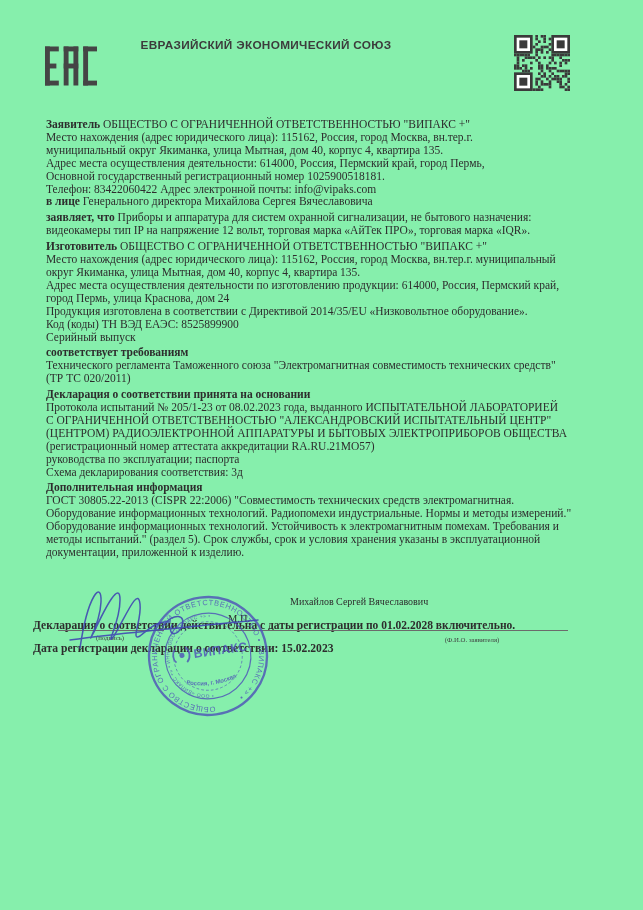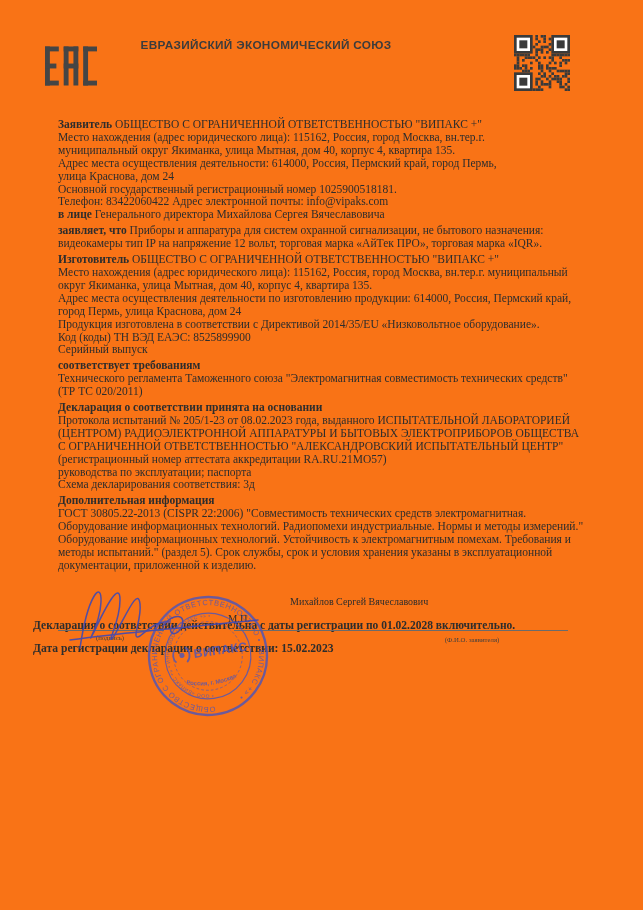--- a/index.html
+++ b/index.html
@@ -2,36 +2,36 @@
 <html style="--text-ink: #2d2d2d; --stamp-ink: #4f55b8; --signature-ink: #4149b2;"><head>
 <meta charset="utf-8">
 <style>
   :root{
     --text-ink:#2d2d2d;
     --stamp-ink:#4f55b8;
     --signature-ink:#4149b2;
   }
   html,body{margin:0;padding:0;background:#e8e8e8;}
   .page{
-    position:relative;width:643px;height:910px;background:#f97316;
+    position:relative;width:643px;height:910px;background:#86efac;
     font-family:"Liberation Serif", serif;color:var(--text-ink);
     margin:0 auto;overflow:hidden;
   }
   
   .eac-logo{position:absolute;left:45px;top:42px;width:52px;height:48px;}
   .eac-logo svg{display:block;width:100%;height:100%;}
   .doc-title{
     position:absolute;left:96px;top:38px;width:340px;text-align:center;
     font-family:"Liberation Sans", sans-serif;font-weight:bold;
     font-size:11.8px;line-height:15px;letter-spacing:.3px;color:#3c3c3c;
   }
   .qr{position:absolute;left:514px;top:35px;width:56px;height:56px;}
   .qr svg{display:block;width:100%;height:100%;fill:#3a3a3a;}
   
-  .doc-body{position:absolute;left:58px;top:118px;width:575px;}
+  .doc-body{position:absolute;left:46px;top:118px;width:575px;}
   .tline{font-size:11.5px;line-height:12.9px;white-space:nowrap;}
   .blk{margin-top:3px;}
   .b{font-weight:bold;}
   
   .validity{
     position:absolute;left:33px;top:600px;width:590px;
     font-size:11.5px;font-weight:bold;white-space:nowrap;margin-top:19px;
   }
   .sig-line{position:absolute;height:1px;background:#6b6b6b;}
   .line-left{left:58px;top:630px;width:106px;}
@@ -241,21 +241,20 @@
     </svg>
   </div>
 
   <div class="doc-body">
 
     <div>
       <div class="tline"><span class="b">Заявитель</span><span> ОБЩЕСТВО С ОГРАНИЧЕННОЙ ОТВЕТСТВЕННОСТЬЮ "ВИПАКС +"</span></div>
       <div class="tline">Место нахождения (адрес юридического лица): 115162, Россия, город Москва, вн.тер.г.</div>
       <div class="tline">муниципальный округ Якиманка, улица Мытная, дом 40, корпус 4, квартира 135.</div>
       <div class="tline">Адрес места осуществления деятельности: 614000, Россия, Пермский край, город Пермь,</div>
-      <div class="tline">улица Краснова, дом 24</div>
       <div class="tline">Основной государственный регистрационный номер 1025900518181.</div>
       <div class="tline">Телефон: 83422060422 Адрес электронной почты: info@vipaks.com</div>
       <div class="tline"><span class="b">в лице</span><span> Генерального директора Михайлова Сергея Вячеславовича</span></div>
     </div>
 
     <div class="blk">
       <div class="tline"><span class="b">заявляет, что</span><span> Приборы и аппаратура для систем охранной сигнализации, не бытового назначения:</span></div>
       <div class="tline">видеокамеры тип IP на напряжение 12 вольт, торговая марка «АйТек ПРО», торговая марка «IQR».</div>
     </div>
 
@@ -272,22 +271,22 @@
 
     <div class="blk">
       <div class="tline b">соответствует требованиям</div>
       <div class="tline">Технического регламента Таможенного союза "Электромагнитная совместимость технических средств"</div>
       <div class="tline">(ТР ТС 020/2011)</div>
     </div>
 
     <div class="blk">
       <div class="tline b">Декларация о соответствии принята на основании</div>
       <div class="tline">Протокола испытаний № 205/1-23 от 08.02.2023 года, выданного ИСПЫТАТЕЛЬНОЙ ЛАБОРАТОРИЕЙ</div>
+      <div class="tline">С ОГРАНИЧЕННОЙ ОТВЕТСТВЕННОСТЬЮ "АЛЕКСАНДРОВСКИЙ ИСПЫТАТЕЛЬНЫЙ ЦЕНТР"</div>
       <div class="tline">(ЦЕНТРОМ) РАДИОЭЛЕКТРОННОЙ АППАРАТУРЫ И БЫТОВЫХ ЭЛЕКТРОПРИБОРОВ ОБЩЕСТВА</div>
-      <div class="tline">С ОГРАНИЧЕННОЙ ОТВЕТСТВЕННОСТЬЮ "АЛЕКСАНДРОВСКИЙ ИСПЫТАТЕЛЬНЫЙ ЦЕНТР"</div>
       <div class="tline">(регистрационный номер аттестата аккредитации RA.RU.21МО57)</div>
       <div class="tline">руководства по эксплуатации; паспорта</div>
       <div class="tline">Схема декларирования соответствия: 3д</div>
     </div>
 
     <div class="blk">
       <div class="tline b">Дополнительная информация</div>
       <div class="tline">ГОСТ 30805.22-2013 (CISPR 22:2006) "Совместимость технических средств электромагнитная.</div>
       <div class="tline">Оборудование информационных технологий. Радиопомехи индустриальные. Нормы и методы измерений."</div>
       <div class="tline">Оборудование информационных технологий. Устойчивость к электромагнитным помехам. Требования и</div>

